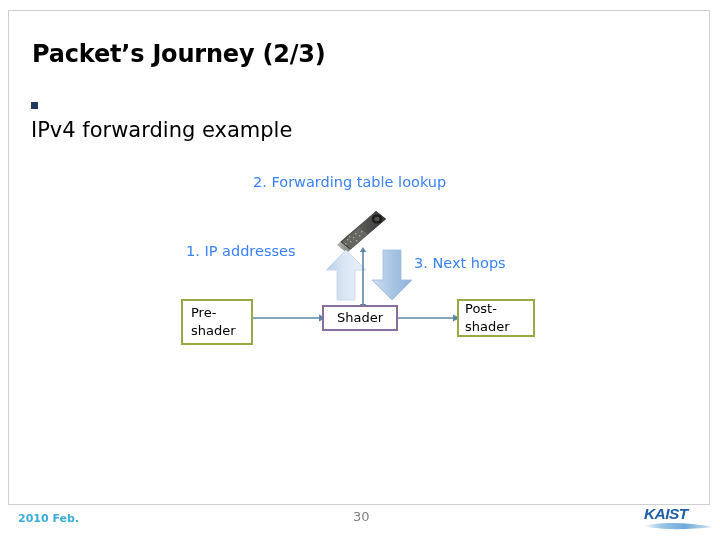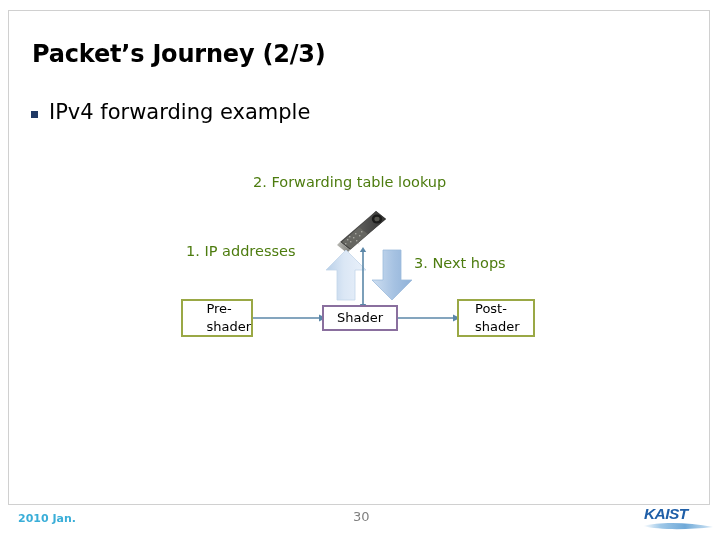--- a/index.html
+++ b/index.html
@@ -41,22 +41,22 @@
     white-space: nowrap;
     margin-top: 9px;
   }
 
   
   #bullet-row {
     position: absolute;
     left: 31px;
     top: 100px;
     display: flex;
-    align-items: center;
     gap: 11px;
+    flex-direction: column;
   }
   #bullet-marker {
     width: 7px;
     height: 7px;
     background: #1f3864;
     position: relative;
     top: 2px;
   }
   #bullet-text {
     font-size: 21px;
@@ -69,21 +69,21 @@
     position: absolute;
     left: 0;
     top: 0;
     width: 720px;
     height: 540px;
   }
 
   .diag-label {
     position: absolute;
     font-size: 14.5px;
-    color: #4d7c0f;
+    color: #3b82f6;
     white-space: nowrap;
   }
   #label-lookup   { left: 253px; top: 174px; }
   #label-ip       { left: 186px; top: 243px; }
   #label-nexthop  { left: 414px; top: 255px; }
 
   
   #nic {
     position: absolute;
     left: 332px;
@@ -127,41 +127,41 @@
     justify-content: center;
     text-align: center;
     font-size: 13px;
     color: #000000;
     line-height: 1.35;
   }
   #box-preshader {
     left: 181px;
     top: 299px;
     width: 72px;
-    height: 38px;
+    height: 46px;
     border: 2px solid #9aa845;
-    justify-content: flex-end;
+    justify-content: flex-start;
     padding-left: 8px;
     text-align: left;
   }
   #box-shader {
     left: 322px;
     top: 305px;
     width: 76px;
     height: 26px;
     border: 2px solid #8a6f9e;
   }
   #box-postshader {
     left: 457px;
     top: 299px;
     width: 78px;
     height: 38px;
     border: 2px solid #9aa845;
     justify-content: flex-start;
-    padding-left: 16px;
+    padding-left: 6px;
     text-align: left;
   }
 
   
   #conn-left {
     position: absolute;
     left: 252px;
     top: 311px;
     width: 74px;
     height: 14px;
@@ -313,21 +313,21 @@
 
     <div class="pipe-box" id="box-postshader">
       <span>
         <span>Post-</span><br>
         <span>shader</span>
       </span>
     </div>
 
   </div>
 
-  <div id="footer-date">2010 Jan.</div>
+  <div id="footer-date">2010 Feb.</div>
 
   <div id="footer-page">30</div>
 
   <svg id="footer-logo" viewBox="0 0 74 30">
     <defs>
       <linearGradient id="swoosh" x1="0" y1="0" x2="1" y2="0">
         <stop offset="0%" stop-color="#ffffff"></stop>
         <stop offset="25%" stop-color="#9fc8e8"></stop>
         <stop offset="60%" stop-color="#6fa9d8"></stop>
         <stop offset="100%" stop-color="#d6e8f6"></stop>

